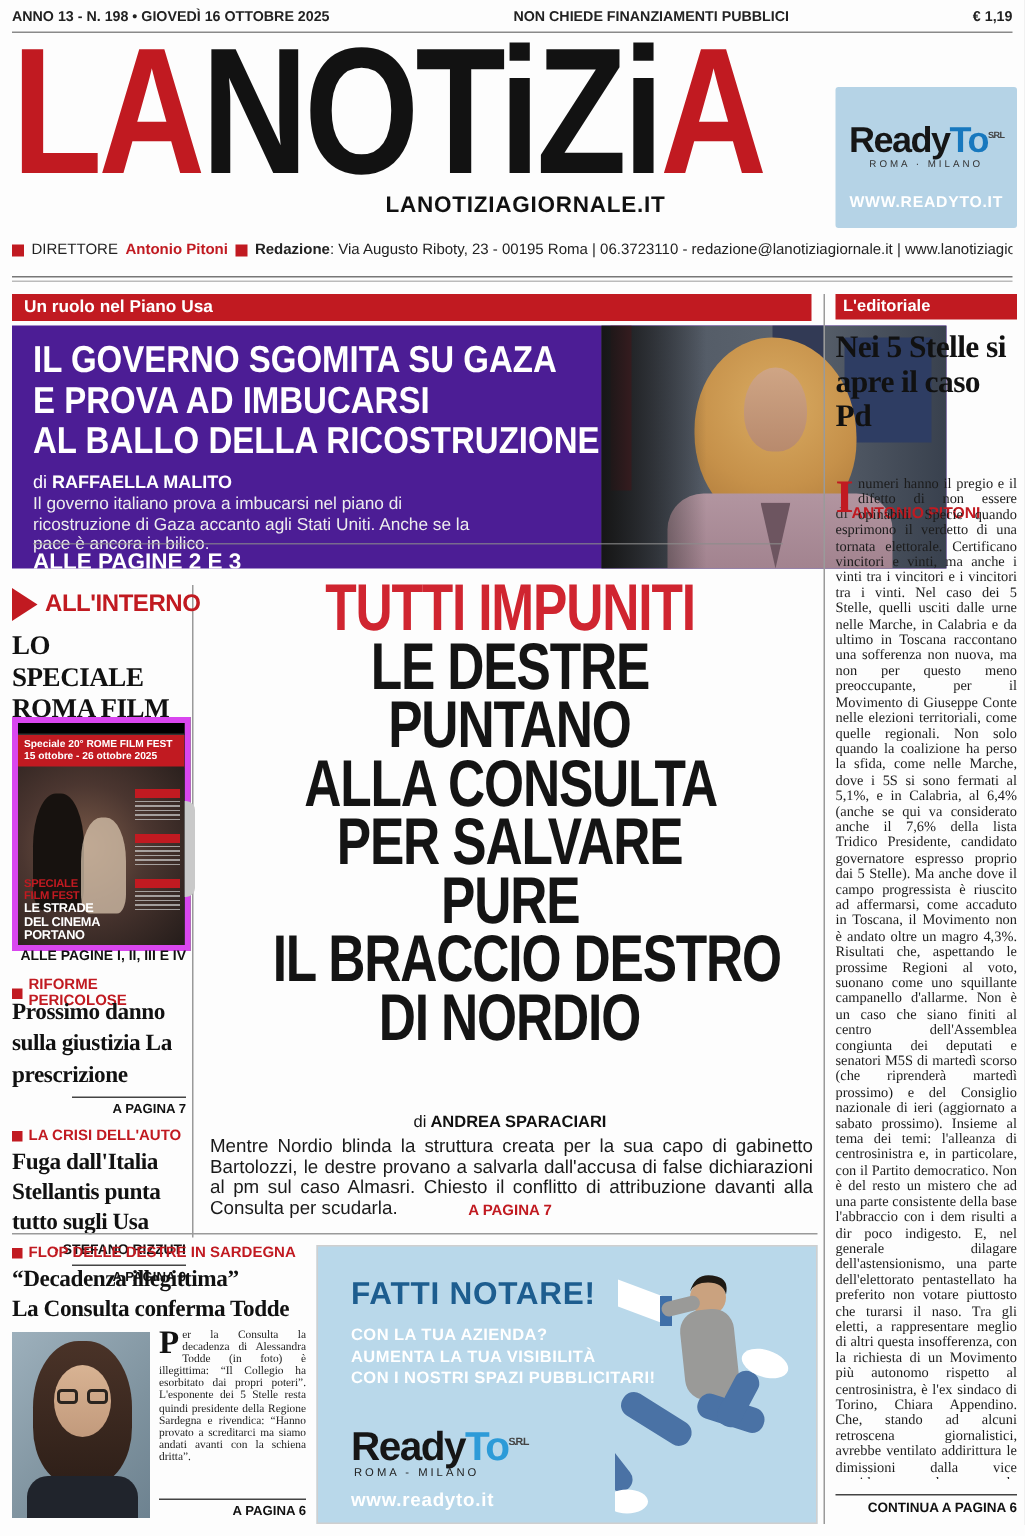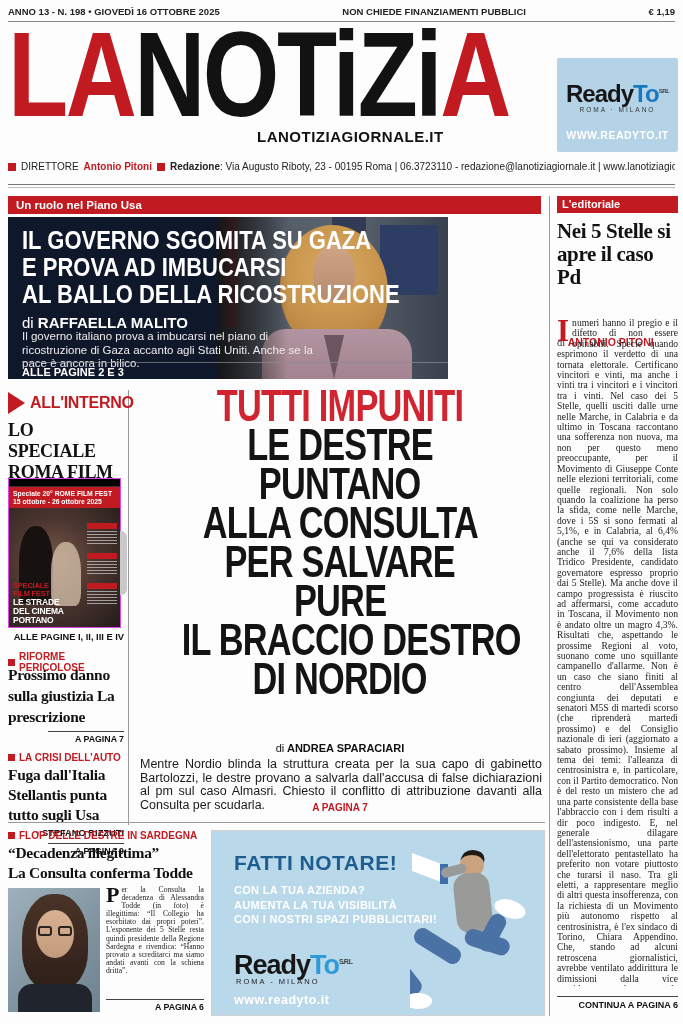--- a/index.html
+++ b/index.html
@@ -36,47 +36,47 @@
          font-family:"Liberation Sans",sans-serif;font-size:10px;color:#222;white-space:nowrap;overflow:hidden;}
   .sq{width:8px;height:8px;background:#c11a21;flex:0 0 auto;}
   .staff .red{color:#c11a21;font-weight:bold;}
   .staff b{font-weight:bold;margin-top:29px;}
   .rule-staff{left:8px;right:8px;top:184px;height:2px;border-top:1px solid #777;border-bottom:1px solid #bbb;}
 
   
   .kicker{left:8px;top:196px;width:533px;height:18px;background:#c11a21;color:#fff;
           font-family:"Liberation Sans",sans-serif;font-weight:bold;font-size:11.5px;line-height:18px;
           padding-left:8px;box-sizing:border-box;}
-  .lead-box{left:8px;top:217px;width:440px;height:162px;background:#0f172a;overflow:hidden;}
+  .lead-box{left:8px;top:217px;width:623px;height:162px;background:#4c1d95;overflow:hidden;}
   .lead-photo{position:absolute;right:0;top:0;width:230px;height:162px;
       background:linear-gradient(90deg,#3c424d 0%,#555d68 30%,#5c646f 55%,#39414e 100%);}
   .lp-red{position:absolute;left:6px;top:0;width:14px;height:110px;background:#8e2430;opacity:.85;}
   .lp-navy{position:absolute;right:10px;top:8px;width:58px;height:70px;background:#2e3d63;}
   .lp-navy2{position:absolute;right:82px;top:0;width:34px;height:46px;background:#323a55;}
   .lp-hair{position:absolute;left:62px;top:8px;width:108px;height:128px;border-radius:48% 52% 46% 50%;
       background:radial-gradient(circle at 50% 35%,#d9ab62 0%,#c6914a 55%,#a87436 100%);}
   .lp-face{position:absolute;left:95px;top:28px;width:42px;height:56px;border-radius:50% 50% 45% 45%;
       background:linear-gradient(#cfa585,#b88a6d);}
   .lp-blazer{position:absolute;left:44px;top:112px;width:150px;height:50px;border-radius:24px 24px 0 0;
       background:linear-gradient(#b295a0,#a2838f);}
   .lp-vee{position:absolute;left:106px;top:118px;width:20px;height:44px;background:#6d5560;
       clip-path:polygon(0 0,100% 0,50% 100%);}
   .lp-fade{position:absolute;left:0;top:0;width:70px;height:162px;
       background:linear-gradient(90deg,#161616 0%,rgba(22,22,22,0) 100%);}
   .lead-headline{position:absolute;left:14px;top:10px;color:#fff;}
   .lead-headline .ln{font-family:"Liberation Sans",sans-serif;font-weight:900;font-size:25px;line-height:27px;}
   .lead-headline .ln span{display:inline-block;transform:scaleX(.88);transform-origin:left;white-space:nowrap;}
   .lead-by{position:absolute;left:14px;top:97px;color:#fff;font-family:"Liberation Sans",sans-serif;
-           font-size:15px;font-weight:bold;}
+           font-size:12px;font-weight:bold;}
   .lead-by .pfx{font-weight:normal;}
   .lead-stand{position:absolute;left:14px;top:113px;width:300px;color:#ededed;
               font-family:"Liberation Sans",sans-serif;font-size:11.5px;line-height:13.5px;}
   .lead-rule{position:absolute;left:14px;top:145px;width:500px;height:1px;background:#8b8b8b;opacity:.7;}
   .lead-pages{position:absolute;left:14px;top:149px;color:#fff;font-family:"Liberation Sans",sans-serif;
-              font-size:11px;font-weight:bold;}
+              font-size:15px;font-weight:bold;}
 
   
   .div-v{left:549px;top:196px;width:1px;height:820px;background:#9a9a9a;}
   .ed-label{left:557px;top:196px;width:121px;height:17px;background:#c11a21;color:#fff;
             font-family:"Liberation Sans",sans-serif;font-weight:bold;font-size:11px;line-height:17px;
             padding-left:5px;box-sizing:border-box;}
   .ed-title{left:557px;top:220px;width:121px;font-weight:900;font-size:21px;line-height:23px;
             letter-spacing:-.4px;color:#111;}
   .ed-by{left:557px;top:300px;width:121px;font-size:10.5px;color:#c11a21;
          font-family:"Liberation Sans",sans-serif;font-weight:bold;margin-top:36px;}
@@ -89,21 +89,21 @@
 
   
   .div-v2{left:128px;top:390px;width:1px;height:435px;background:#9a9a9a;}
   .interno{left:8px;top:392px;width:118px;display:flex;align-items:center;gap:5px;}
   .arrow-ic{width:0;height:0;border-left:17px solid #c11a21;border-top:11px solid transparent;
             border-bottom:11px solid transparent;}
   .interno .lbl{color:#c11a21;font-family:"Liberation Sans",sans-serif;font-weight:900;font-size:16px;
                 letter-spacing:-.3px;}
   .speciale{left:8px;top:420px;width:116px;font-weight:900;font-size:18px;line-height:21px;
             letter-spacing:-.3px;color:#111;}
-  .poster{left:8px;top:478px;width:111px;height:148px;background:#1d1d1d;border:1px solid #d946ef;overflow:visible;}
+  .poster{left:8px;top:478px;width:111px;height:148px;background:#1d1d1d;border:4px solid #d946ef;overflow:visible;}
   .poster-clip{position:absolute;right:-7px;top:52px;width:13px;height:64px;background:#c9c9c9;border-radius:6px;}
   .poster-in{position:absolute;inset:0;overflow:hidden;background:#1d1d1d;}
   .p-top{height:7px;background:#000;border-bottom:1px solid #333;}
   .p-banner{background:#c11a21;color:#fff;font-family:"Liberation Sans",sans-serif;font-weight:bold;
             font-size:6.8px;line-height:8px;padding:3px 4px;}
   .p-photo{position:absolute;left:0;top:29px;width:111px;height:119px;
       background:radial-gradient(circle at 40% 45%,#7a5a48 0%,#4b3630 45%,#241c1a 100%);}
   .p-sil1{position:absolute;left:10px;top:18px;width:34px;height:78px;border-radius:45% 45% 20% 20%;background:#17120f;}
   .p-sil2{position:absolute;left:42px;top:34px;width:30px;height:64px;border-radius:45% 45% 20% 20%;background:#d8c4ad;opacity:.75;}
   .p-side{position:absolute;right:3px;top:36px;width:30px;}

